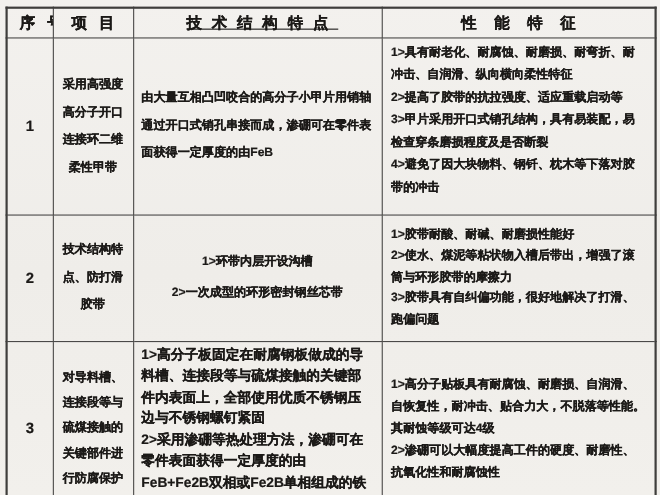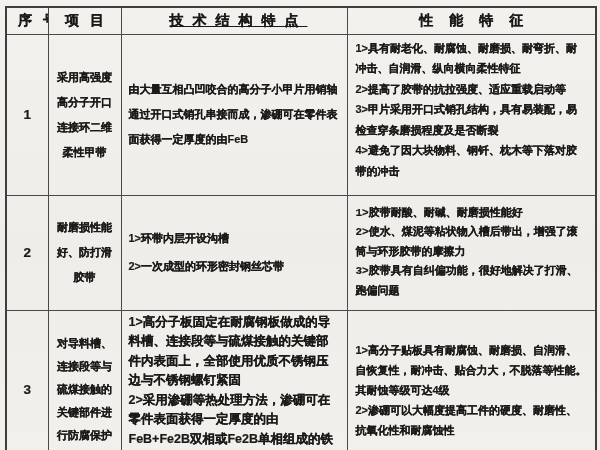--- a/index.html
+++ b/index.html
@@ -49,22 +49,22 @@
   .sp-4 { letter-spacing: 16px; text-indent: 16px; }   
 
   td { font-size: 11px; }
   td.num  { text-align: center; font-size: 13.5px; }
   td.proj { text-align: center; padding: 0 5px; line-height: 25px; }
   tr.r3 td.proj { line-height: 23px; }
   td.tech { padding: 0 7px; line-height: 25px; }
   td.perf { padding: 2px 7px 2px 8px; line-height: 20.5px; }
 
   tr.r1 td.perf { vertical-align: top; padding-top: 3px; }
-  tr.r2 td.tech .item { margin: 5px 0; line-height: 23px; }
-  tr.r2 td.perf { line-height: 19.5px; font-family: Liberation Mono, monospace; }
+  tr.r2 td.tech .item { margin: 5px 0; line-height: 23px; text-align: center; }
+  tr.r2 td.perf { line-height: 19.5px; }
   tr.r3 td.tech {
     vertical-align: top;
     padding-top: 2px;
     line-height: 19.5px;
     font-size: 12.5px;
   }
   tr.r3 td.perf { line-height: 20px; }
   .item { margin: 0; }
 </style>
 </head>
@@ -95,21 +95,21 @@
         </td>
         <td class="perf">
           <div class="item">1&gt;具有耐老化、耐腐蚀、耐磨损、耐弯折、耐冲击、自润滑、纵向横向柔性特征</div>
           <div class="item">2&gt;提高了胶带的抗拉强度、适应重载启动等</div>
           <div class="item">3&gt;甲片采用开口式销孔结构，具有易装配，易检查穿条磨损程度及是否断裂</div>
           <div class="item">4&gt;避免了因大块物料、钢钎、枕木等下落对胶带的冲击</div>
         </td>
       </tr>
       <tr class="r2">
         <td class="num">2</td>
-        <td class="proj">耐磨损性能好、防打滑胶带</td>
+        <td class="proj">技术结构特点、防打滑胶带</td>
         <td class="tech">
           <div class="item">1&gt;环带内层开设沟槽</div>
           <div class="item">2&gt;一次成型的环形密封钢丝芯带</div>
         </td>
         <td class="perf">
           <div class="item">1&gt;胶带耐酸、耐碱、耐磨损性能好</div>
           <div class="item">2&gt;使水、煤泥等粘状物入槽后带出，增强了滚筒与环形胶带的摩擦力</div>
           <div class="item">3&gt;胶带具有自纠偏功能，很好地解决了打滑、跑偏问题</div>
         </td>
       </tr>

